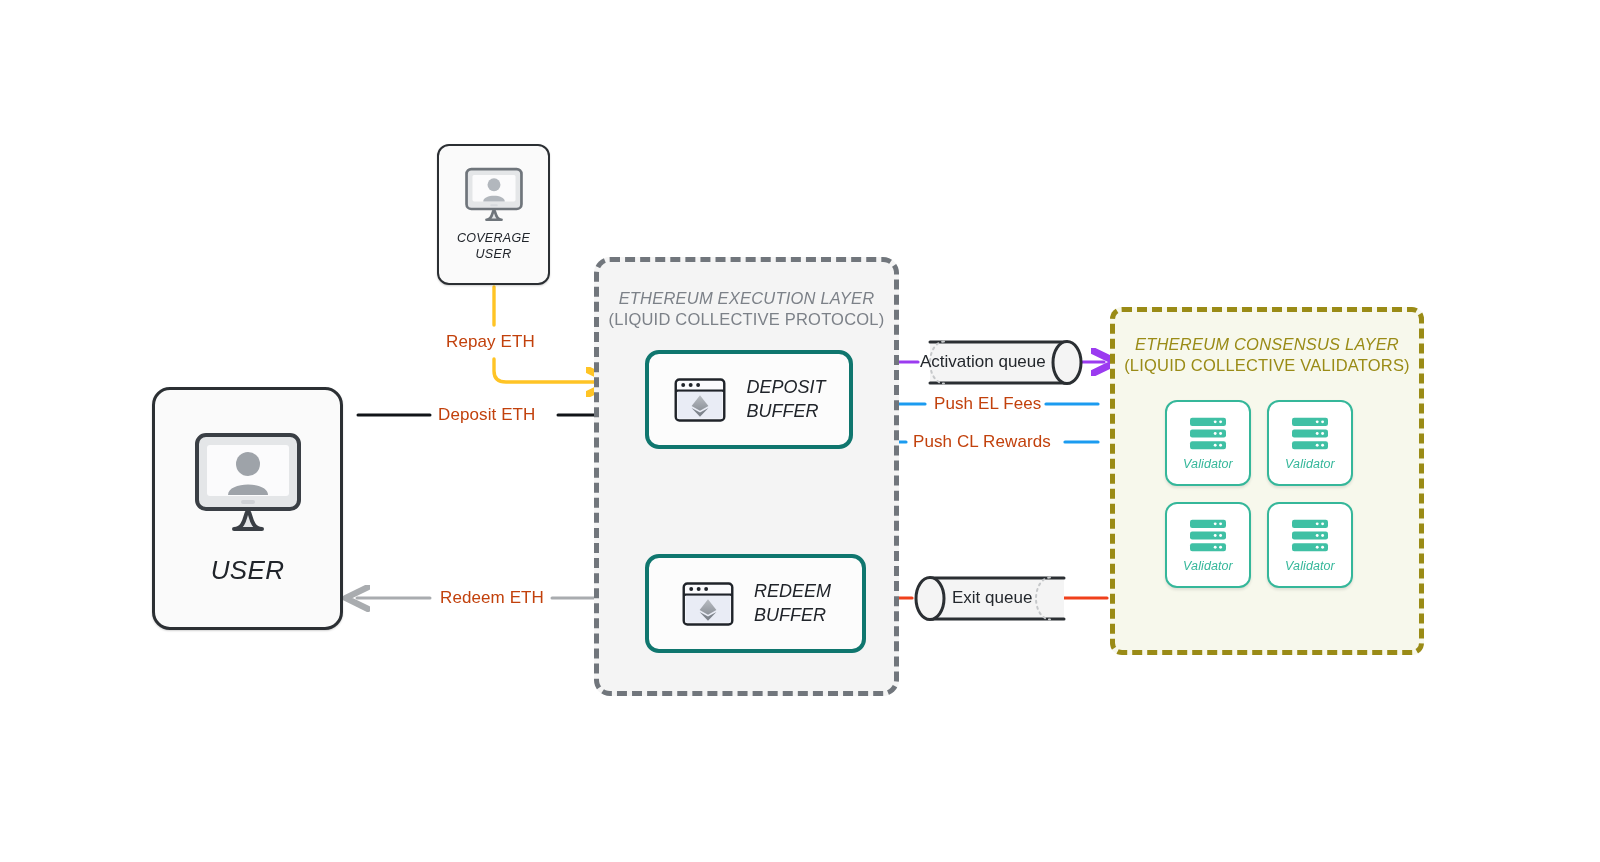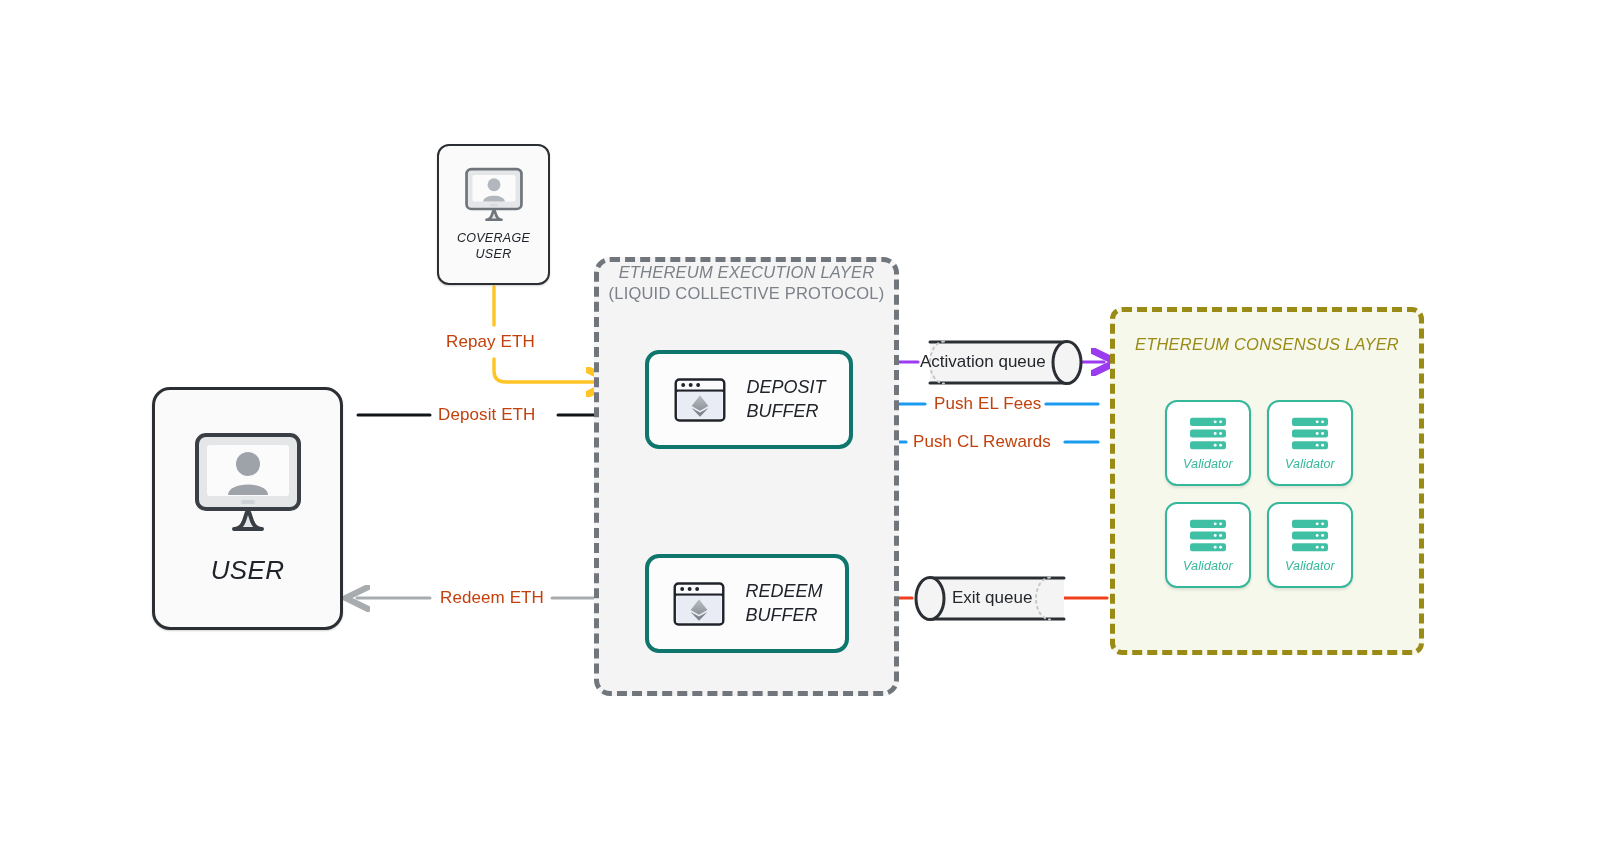--- a/index.html
+++ b/index.html
@@ -79,21 +79,21 @@
     box-sizing: border-box;
     background: #f7f8ec;
     border: 5px dashed #9a8b16;
     border-radius: 12px;
   }
   .container-title {
     text-align: center;
     line-height: 1.3;
     pointer-events: none;
   }
-  #execution-layer .container-title { }
+  #execution-layer .container-title { margin-top: 26px; }
   #consensus-layer .container-title { margin-top: 22px; }
   .ct-line1 {
     display: block;
     font-style: italic;
     font-size: 16.5px;
     letter-spacing: .2px;
   }
   .ct-line2 {
     display: block;
     font-size: 16.5px;
@@ -109,21 +109,21 @@
     background: #fcfcfc;
     border: 4px solid #0f766e;
     border-radius: 14px;
     display: flex;
     flex-direction: row;
     align-items: center;
     justify-content: center;
     gap: 18px;
   }
   #deposit-buffer { left: 46px; top: 88px; width: 208px; height: 99px; }
-  #redeem-buffer  { left: 46px; top: 292px; width: 204px; height: 99px; }
+  #redeem-buffer  { left: 46px; top: 292px; width: 221px; height: 99px; }
   .buffer-label {
     font-style: italic;
     font-size: 18px;
     color: #20242a;
     line-height: 1.3;
     white-space: pre-line;
     text-align: left;
   }
 
   
@@ -326,20 +326,21 @@
         <path d="M30,43.5 L39,38.5 L30,48 L21,38.5 Z" fill="#7e848c"></path>
       </svg>
       <div class="buffer-label">REDEEM
 BUFFER</div>
     </div>
   </div>
 
   <div id="consensus-layer">
     <div class="container-title">
       <span class="ct-line1">ETHEREUM CONSENSUS LAYER</span>
+      <span class="ct-line2">(LIQUID COLLECTIVE VALIDATORS)</span>
     </div>
 
     <div id="validator-grid">
       <div class="validator-card">
         <svg width="42" height="36" viewBox="0 0 46 40">
           <rect x="3" y="2" width="40" height="9" rx="2.5" fill="#3fc0a4"></rect>
           <rect x="3" y="15" width="40" height="9" rx="2.5" fill="#3fc0a4"></rect>
           <rect x="3" y="28" width="40" height="9" rx="2.5" fill="#3fc0a4"></rect>
           <circle cx="31" cy="6.5" r="1.6" fill="#ffffff"></circle>
           <circle cx="37" cy="6.5" r="1.6" fill="#ffffff"></circle>

